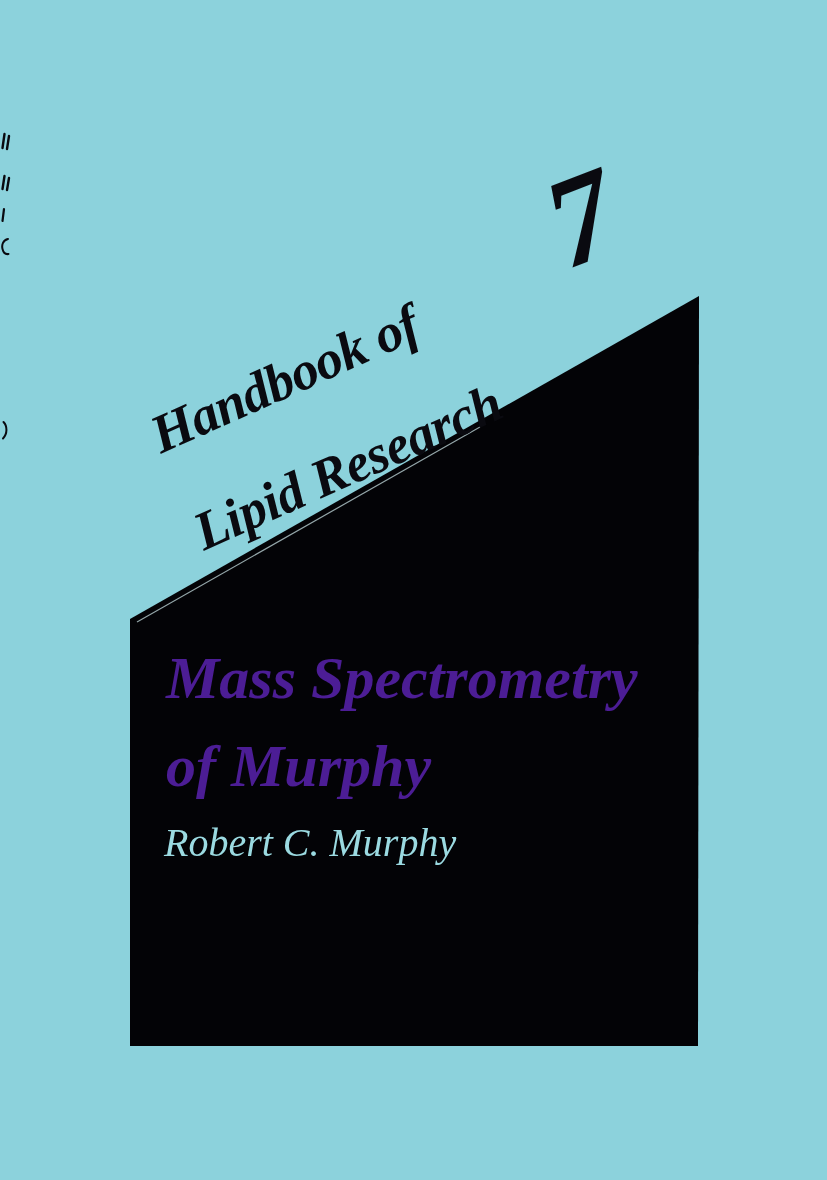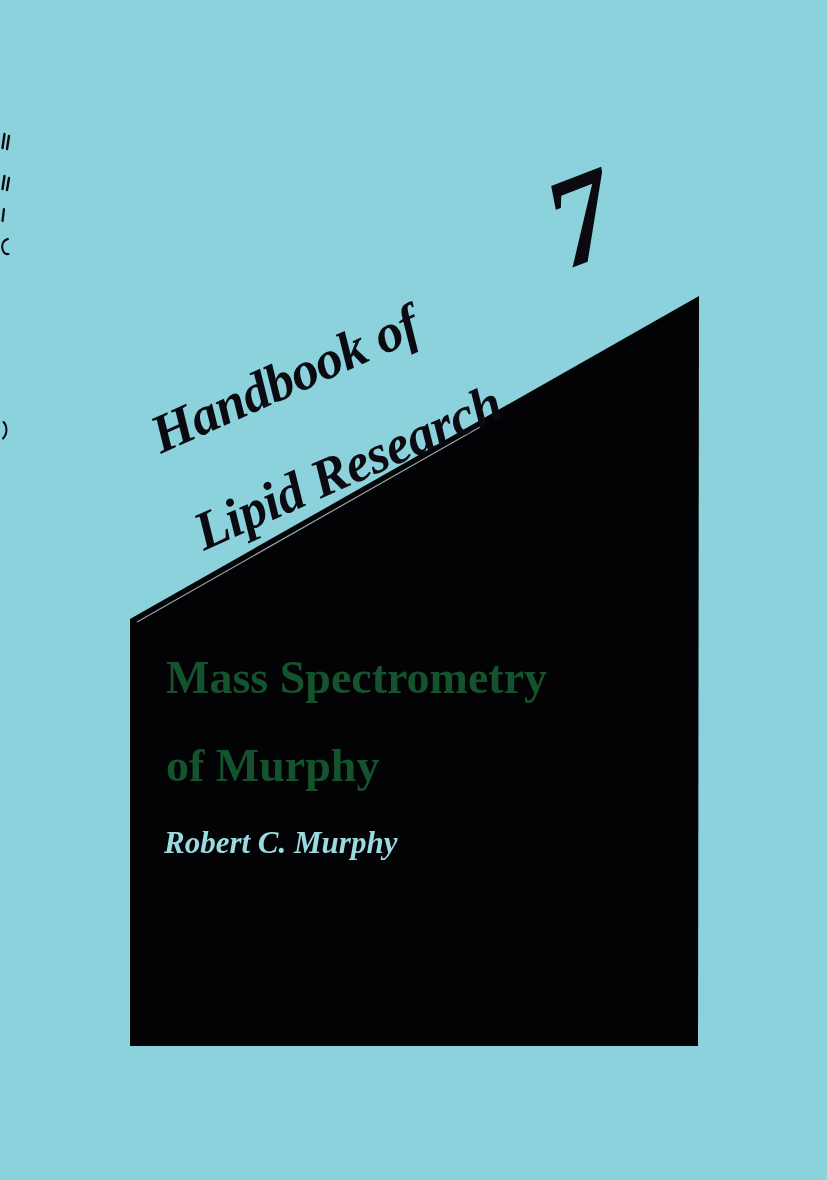--- a/index.html
+++ b/index.html
@@ -50,33 +50,34 @@
     font-style: italic;
     font-weight: 700;
     font-size: 128px;
     line-height: 1;
     color: #0A0A10;
   }
   .book-title {
     position: absolute;
     left: 166px;
     top: 634px;
+    font-style: italic;
     font-weight: 700;
-    font-size: 46px;
+    font-size: 60px;
     line-height: 88px;
-    color: #14532d;
+    color: #4c1d95;
     white-space: nowrap;
   }
   .author-name {
     position: absolute;
     left: 164px;
     top: 820px;
     font-style: italic;
-    font-weight: 700;
-    font-size: 31px;
+    font-weight: 400;
+    font-size: 40px;
     line-height: 46px;
     color: #9BDAE1;
     white-space: nowrap;
   }
 </style>
 </head>
 <body>
 
 <div class="cover">
 

